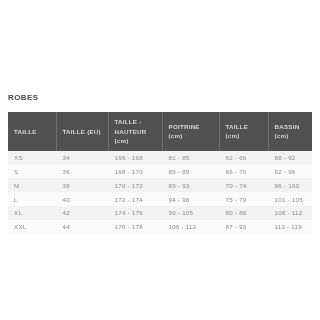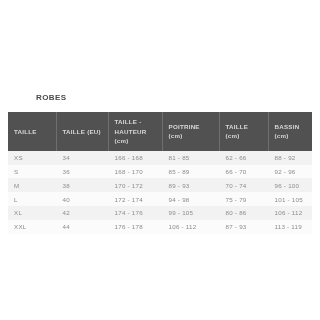--- a/index.html
+++ b/index.html
@@ -20,21 +20,20 @@
     box-sizing: border-box;
   }
   #title {
     position: absolute;
     left: 8px;
     top: 93px;
     font-size: 8px;
     font-weight: bold;
     letter-spacing: 0.4px;
     color: #4a4a4a;
-    margin-left: 28px;
   }
   #size-table {
     position: absolute;
     left: 8px;
     top: 112px;
     width: 304px;
     border-collapse: collapse;
     table-layout: fixed;
   }
   #size-table th {

